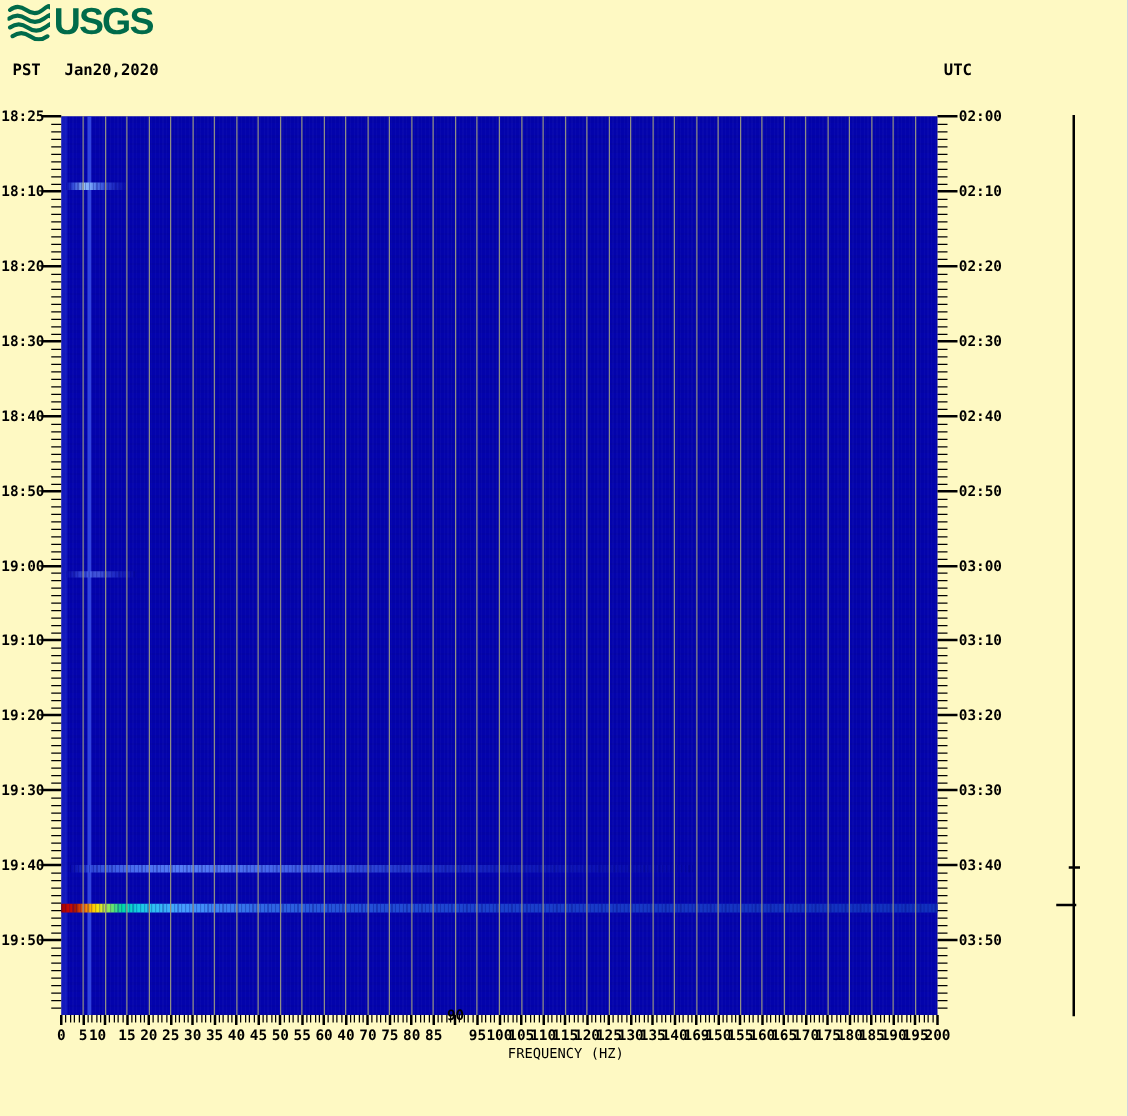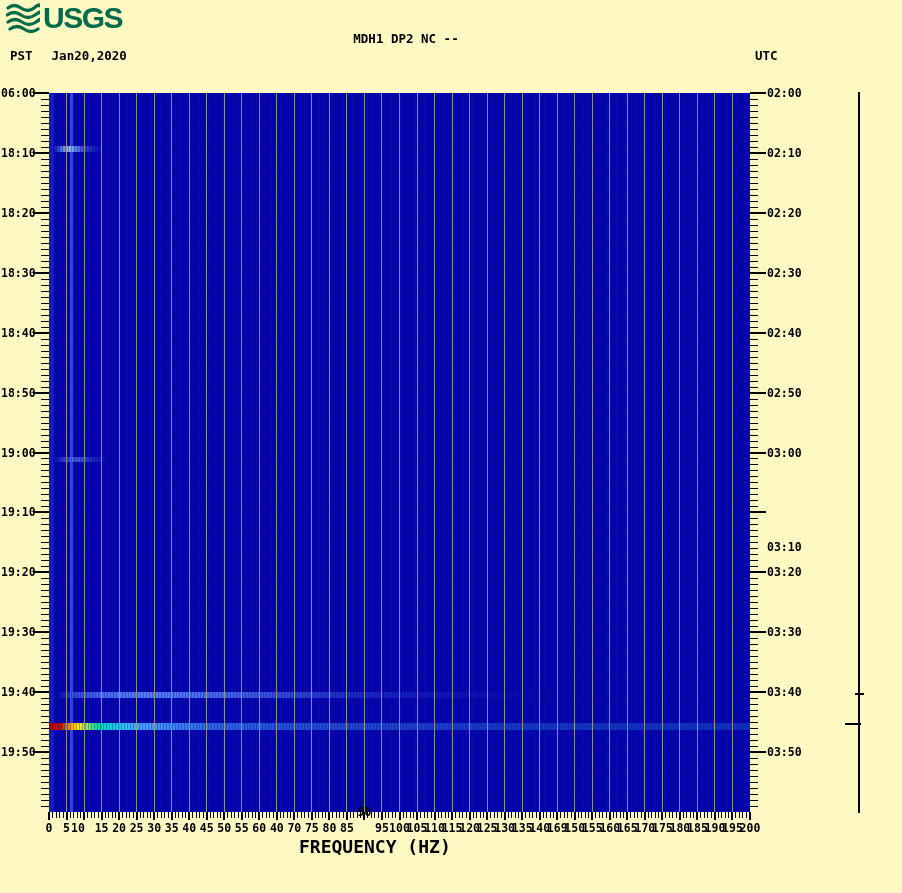--- a/index.html
+++ b/index.html
@@ -38,21 +38,21 @@
   }
   .tone{position:absolute;z-index:2;}
   .event{position:absolute;z-index:3;}
   .gridline{position:absolute;background:var(--grid);z-index:4;}
   .tick{position:absolute;background:var(--tick);z-index:5;}
   .tlabel{
     position:absolute;font-weight:bold;font-size:11.5px;line-height:14px;height:14px;z-index:5;white-space:pre;
   }
   .tlabel.left{text-align:right;}
   .tlabel.xaxis{text-align:center;}
-  .xaxis-title{position:absolute;left:299px;width:200px;top:836px;text-align:left;font-weight:bold;font-size:18px;z-index:5;}
+  .xaxis-title{position:absolute;left:299px;width:200px;top:836px;text-align:right;font-weight:normal;font-size:11px;z-index:5;}
   .amp-line{position:absolute;background:var(--tick);z-index:5;}
 </style>
 </head>
 <body>
 
 <div id="page">
 
   <div class="logo">
     <svg width="34" height="30" viewBox="0 0 34 30">
       <g fill="none" stroke-width="3.2" stroke-linecap="round" stroke="#006B4A">
@@ -60,21 +60,20 @@
         <path d="M1,12 Q8,7 15,12 T29,12 T34,10"></path>
         <path d="M2,19 Q9,14 16,19 T30,19 T34,17"></path>
         <path d="M4,26 Q11,21 18,26 T32,26"></path>
       </g>
     </svg>
     <span class="logo-text">USGS</span>
   </div>
 
   <div class="hdr pst-block"><span>PST</span><span class="date">Jan20,2020</span></div>
 
-  <div class="hdr title-block">MDH1 DP2 NC --</div>
 
   <div class="hdr utc-block">UTC</div>
 
   <div class="plot"></div>
 
   <div class="xaxis-title">FREQUENCY (HZ)</div>
 
 <div class="tone" style="left: 70.03px; top: 93px; width: 2.804px; height: 719px; background: rgba(58, 80, 230, 0.85);"></div>
     <div class="tone" style="left: 48.6495px; top: 93px; width: 4.907px; height: 719px; background: rgba(80, 110, 255, 0.22);"></div>
     <div class="event" style="left: 52.505px; top: 146.326px; width: 49.07px; height: 5.99167px; background: repeating-linear-gradient(90deg, rgba(0, 0, 120, 0.3) 0px, rgba(0, 0, 120, 0.3) 1px, rgba(0, 0, 120, 0) 1px, rgba(0, 0, 120, 0) 3px), linear-gradient(90deg, rgba(70, 110, 255, 0) 0%, rgba(92, 140, 255, 0.55) 12%, rgba(154, 200, 255, 0.95) 30%, rgba(120, 170, 255, 0.8) 45%, rgba(84, 124, 250, 0.5) 65%, rgba(70, 110, 255, 0) 100%);"></div>
@@ -115,21 +114,21 @@
     <div class="gridline" style="left: 609.3px; top: 93px; width: 1px; height: 719px;"></div>
     <div class="gridline" style="left: 626.825px; top: 93px; width: 1px; height: 719px;"></div>
     <div class="gridline" style="left: 644.35px; top: 93px; width: 1px; height: 719px;"></div>
     <div class="gridline" style="left: 661.875px; top: 93px; width: 1px; height: 719px;"></div>
     <div class="gridline" style="left: 679.4px; top: 93px; width: 1px; height: 719px;"></div>
     <div class="gridline" style="left: 696.925px; top: 93px; width: 1px; height: 719px;"></div>
     <div class="gridline" style="left: 714.45px; top: 93px; width: 1px; height: 719px;"></div>
     <div class="gridline" style="left: 731.975px; top: 93px; width: 1px; height: 719px;"></div>
     <div class="tick" style="left: 33px; top: 92px; width: 16px; height: 2px;"></div>
     <div class="tick" style="left: 750px; top: 92px; width: 16px; height: 2px;"></div>
-    <div class="tlabel left" style="left: 1px; width: 34px; top: 86px;">06:00</div>
+    <div class="tlabel left" style="left: 1px; width: 34px; top: 86px;">18:25</div>
     <div class="tlabel right" style="left: 767px; width: 42px; top: 86px;">02:00</div>
     <div class="tick" style="left: 41px; top: 98.9917px; width: 8px; height: 1px;"></div>
     <div class="tick" style="left: 750px; top: 98.9917px; width: 8px; height: 1px;"></div>
     <div class="tick" style="left: 41px; top: 104.983px; width: 8px; height: 1px;"></div>
     <div class="tick" style="left: 750px; top: 104.983px; width: 8px; height: 1px;"></div>
     <div class="tick" style="left: 41px; top: 110.975px; width: 8px; height: 1px;"></div>
     <div class="tick" style="left: 750px; top: 110.975px; width: 8px; height: 1px;"></div>
     <div class="tick" style="left: 41px; top: 116.967px; width: 8px; height: 1px;"></div>
     <div class="tick" style="left: 750px; top: 116.967px; width: 8px; height: 1px;"></div>
     <div class="tick" style="left: 41px; top: 122.958px; width: 8px; height: 1px;"></div>
@@ -270,21 +269,21 @@
     <div class="tick" style="left: 750px; top: 488.45px; width: 8px; height: 1px;"></div>
     <div class="tick" style="left: 41px; top: 494.442px; width: 8px; height: 1px;"></div>
     <div class="tick" style="left: 750px; top: 494.442px; width: 8px; height: 1px;"></div>
     <div class="tick" style="left: 41px; top: 500.433px; width: 8px; height: 1px;"></div>
     <div class="tick" style="left: 750px; top: 500.433px; width: 8px; height: 1px;"></div>
     <div class="tick" style="left: 41px; top: 506.425px; width: 8px; height: 1px;"></div>
     <div class="tick" style="left: 750px; top: 506.425px; width: 8px; height: 1px;"></div>
     <div class="tick" style="left: 33px; top: 511.417px; width: 16px; height: 2px;"></div>
     <div class="tick" style="left: 750px; top: 511.417px; width: 16px; height: 2px;"></div>
     <div class="tlabel left" style="left: 1px; width: 34px; top: 505.417px;">19:10</div>
-    <div class="tlabel right" style="left: 767px; width: 42px; top: 505.417px; margin-top: 35px;">03:10</div>
+    <div class="tlabel right" style="left: 767px; width: 42px; top: 505.417px;">03:10</div>
     <div class="tick" style="left: 41px; top: 518.408px; width: 8px; height: 1px;"></div>
     <div class="tick" style="left: 750px; top: 518.408px; width: 8px; height: 1px;"></div>
     <div class="tick" style="left: 41px; top: 524.4px; width: 8px; height: 1px;"></div>
     <div class="tick" style="left: 750px; top: 524.4px; width: 8px; height: 1px;"></div>
     <div class="tick" style="left: 41px; top: 530.392px; width: 8px; height: 1px;"></div>
     <div class="tick" style="left: 750px; top: 530.392px; width: 8px; height: 1px;"></div>
     <div class="tick" style="left: 41px; top: 536.383px; width: 8px; height: 1px;"></div>
     <div class="tick" style="left: 750px; top: 536.383px; width: 8px; height: 1px;"></div>
     <div class="tick" style="left: 41px; top: 542.375px; width: 8px; height: 1px;"></div>
     <div class="tick" style="left: 750px; top: 542.375px; width: 8px; height: 1px;"></div>

